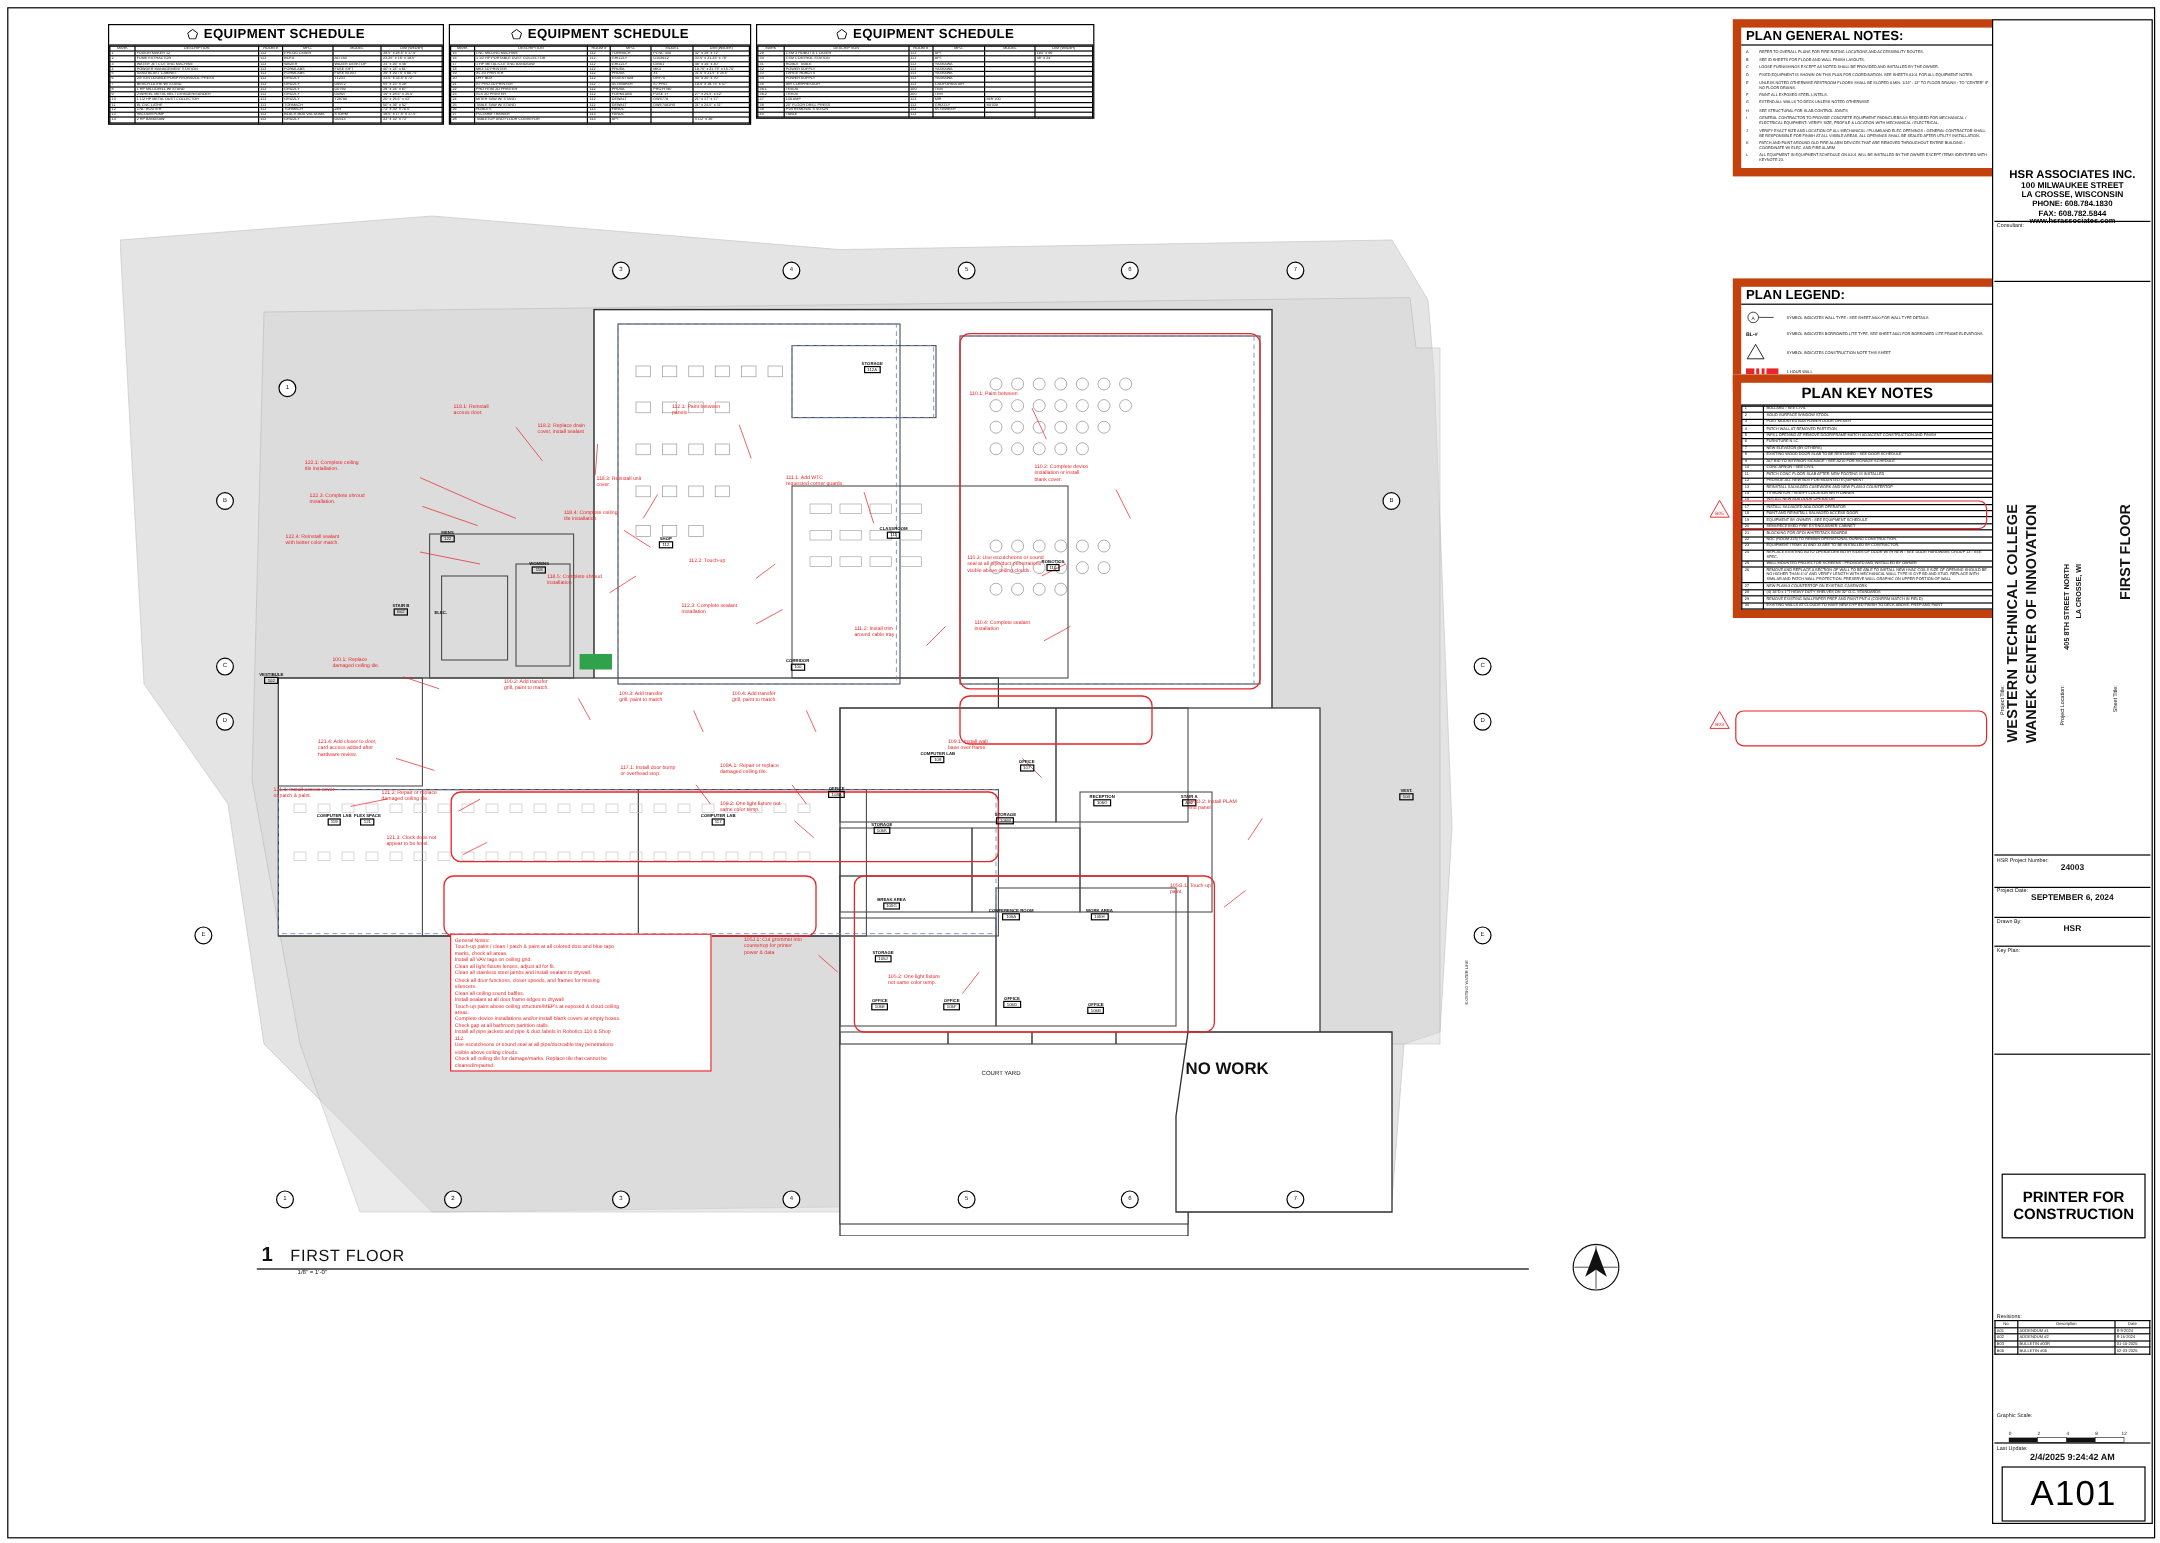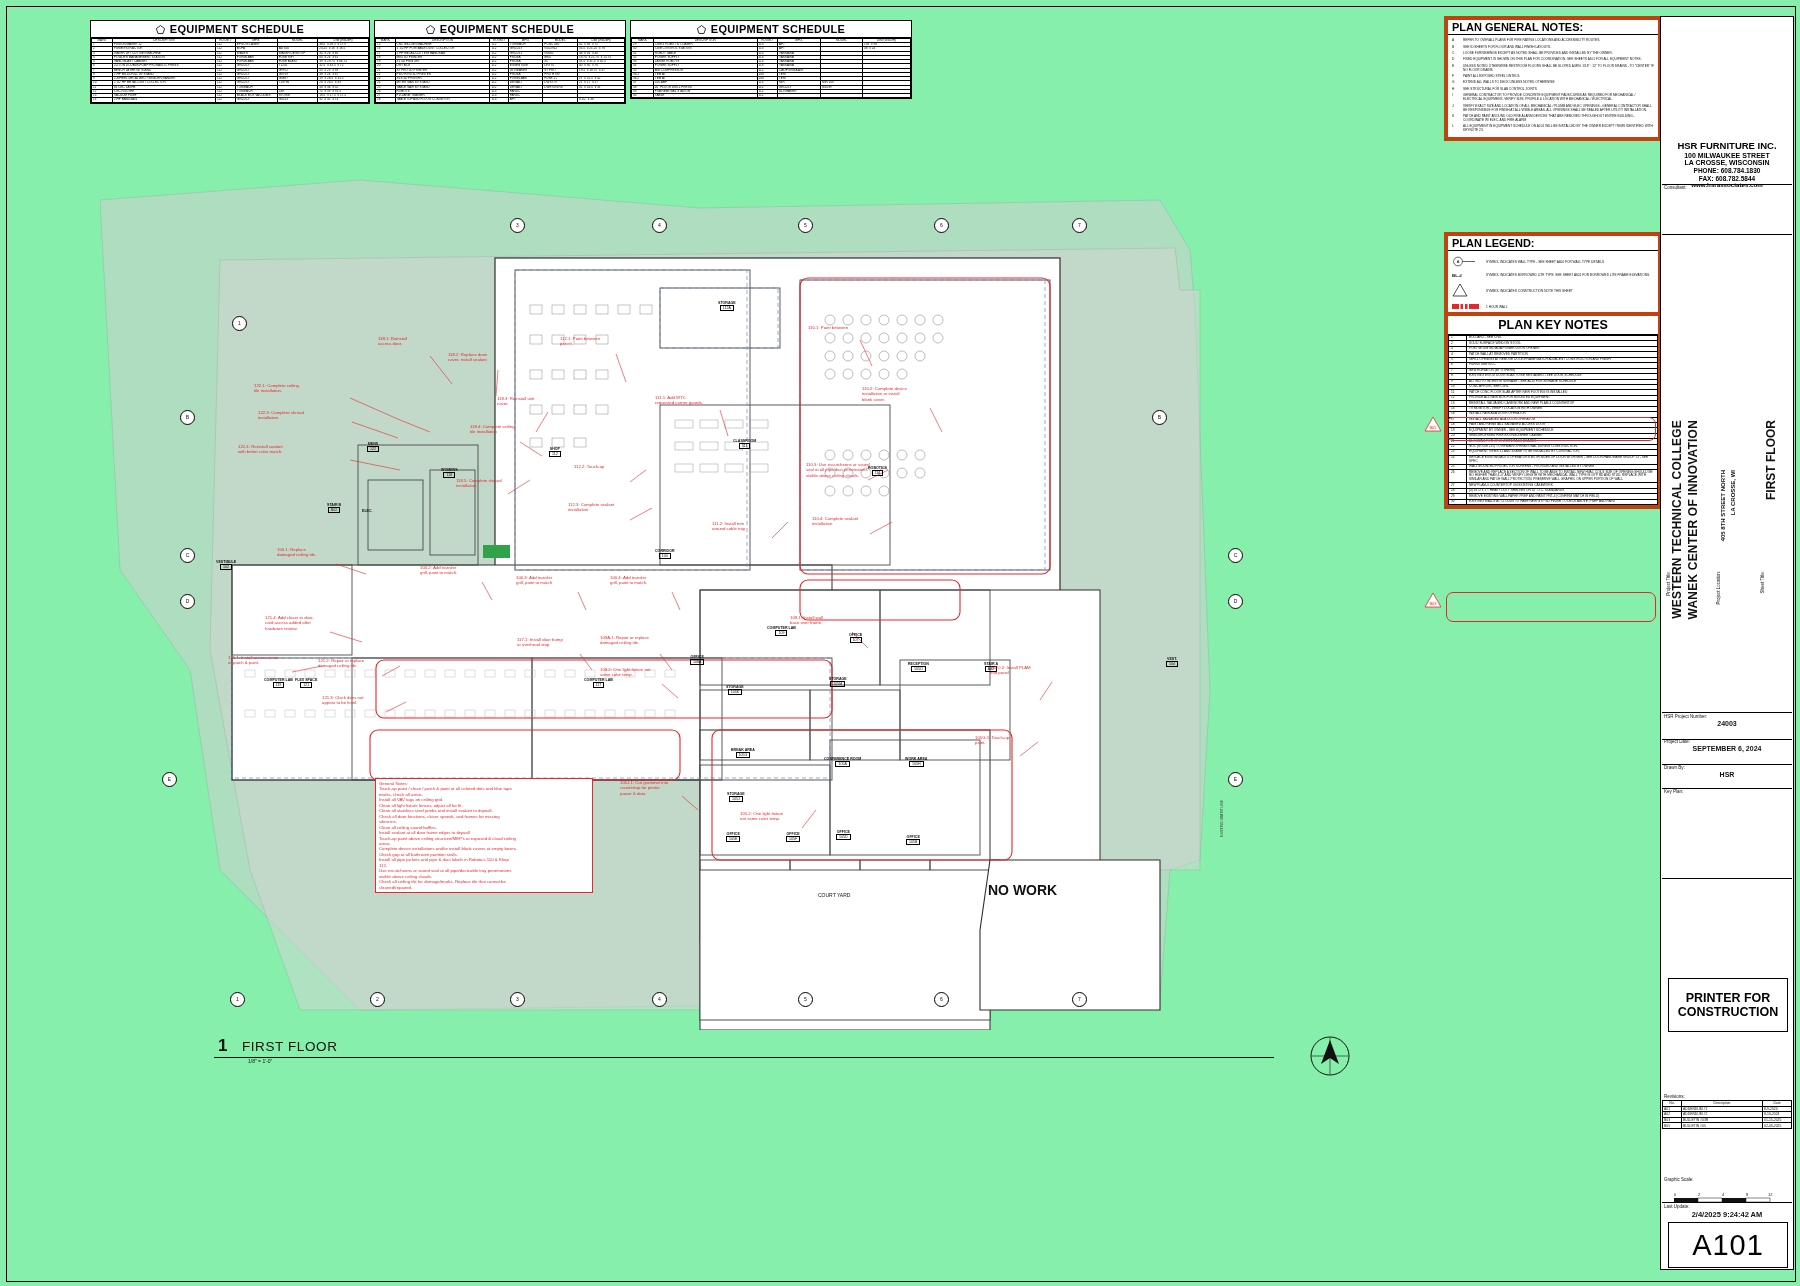--- a/index.html
+++ b/index.html
@@ -1,32 +1,32 @@
 <!DOCTYPE html>
 <html><head>
 <meta charset="utf-8">
 <style>
   html,body{margin:0;padding:0;background:#8a8a8a;}
   body{font-family:"Liberation Sans",sans-serif;}
   #sheet{
-    position:relative;width:1800px;height:1286px;background:#86efac;
+    position:relative;width:1800px;height:1286px;background:#ffffff;
     overflow:hidden;
   }
   .abs{position:absolute;}
   
   .schedtable{border-collapse:collapse;width:100%;font-size:3.1px;line-height:1.05;}
   .schedtable th,.schedtable td{border:0.4px solid #000;padding:0px 1px;text-align:left;
       color:#111;font-weight:normal;white-space:nowrap;overflow:hidden;}
   .schedtable th{text-align:center;font-size:3.1px;font-weight:normal;}
   .sched-title{font-size:11px;font-weight:bold;text-align:center;letter-spacing:.3px;
       border:0.8px solid #000;border-bottom:none;padding:2px 0 2px 0;}
   .sched-box{border:0.8px solid #000;background:#fff;}
   .pent{display:inline-block;width:9px;height:9px;margin-right:5px;vertical-align:-1px;}
   
-  .panel{border:4px solid #c2410c;background:#fff;}
+  .panel{border:7px solid #c2410c;background:#fff;}
   .panel-head{font-size:11px;font-weight:bold;border-bottom:1px solid #000;padding:1px 4px;}
   .panel-head.center{text-align:center;font-size:12.5px;padding:2px 0;}
   .gn-row{display:flex;font-size:3.2px;line-height:1.25;padding:1.2px 4px 1.2px 4px;color:#111;}
   .gn-letter{width:11px;flex:0 0 11px;}
   .gn-text{flex:1;}
   .legend-row{display:flex;align-items:center;font-size:3.2px;line-height:1.25;padding:2.5px 4px;color:#111;}
   .legend-sym{width:34px;flex:0 0 34px;text-align:left;}
   .keynotes{border-collapse:collapse;width:100%;font-size:3.2px;line-height:1.2;}
   .keynotes td{border:0.4px solid #000;padding:0.3px 2px;color:#111;vertical-align:top;}
   .keynotes td.num{width:13px;}
@@ -690,21 +690,21 @@
   <div class="abs" style="left:1424px;top:592px;width:18px;height:16px;">
     <svg width="18" height="16" viewBox="0 0 18 16">
         <polygon points="9,1 17,15 1,15" fill="#fff" stroke="#e8262a" stroke-width="0.8"></polygon>
         <text x="9" y="13" font-size="4" text-anchor="middle" fill="#e8262a" font-family="Liberation Sans">B03</text>
       </svg>
   </div>
 
   <div class="abs tb" style="left:1660px;top:16px;width:134px;height:1254px;border:1.2px solid #000;"></div>
 
   <div class="abs" style="left:1662px;top:140px;width:130px;height:44px;border-bottom:0.8px solid #000;">
-    <div class="firm" style="padding-top:1px;">HSR FURNITURE INC.</div>
+    <div class="firm" style="padding-top:1px;">HSR ASSOCIATES INC.</div>
     <div class="firm" style="font-size:7px;">100 MILWAUKEE STREET</div>
     <div class="firm" style="font-size:7px;">LA CROSSE, WISCONSIN</div>
     <div class="firm" style="font-size:6.5px;">PHONE: 608.784.1830</div>
     <div class="firm" style="font-size:6.5px;">FAX: 608.782.5844</div>
     <div class="firm" style="font-size:6.2px;">www.hsrassociates.com</div>
   </div>
   <div class="abs" style="left:1662px;top:184px;width:130px;height:50px;border-bottom:0.8px solid #000;">
     <div class="tb-label">Consultant:</div>
   </div>
 

